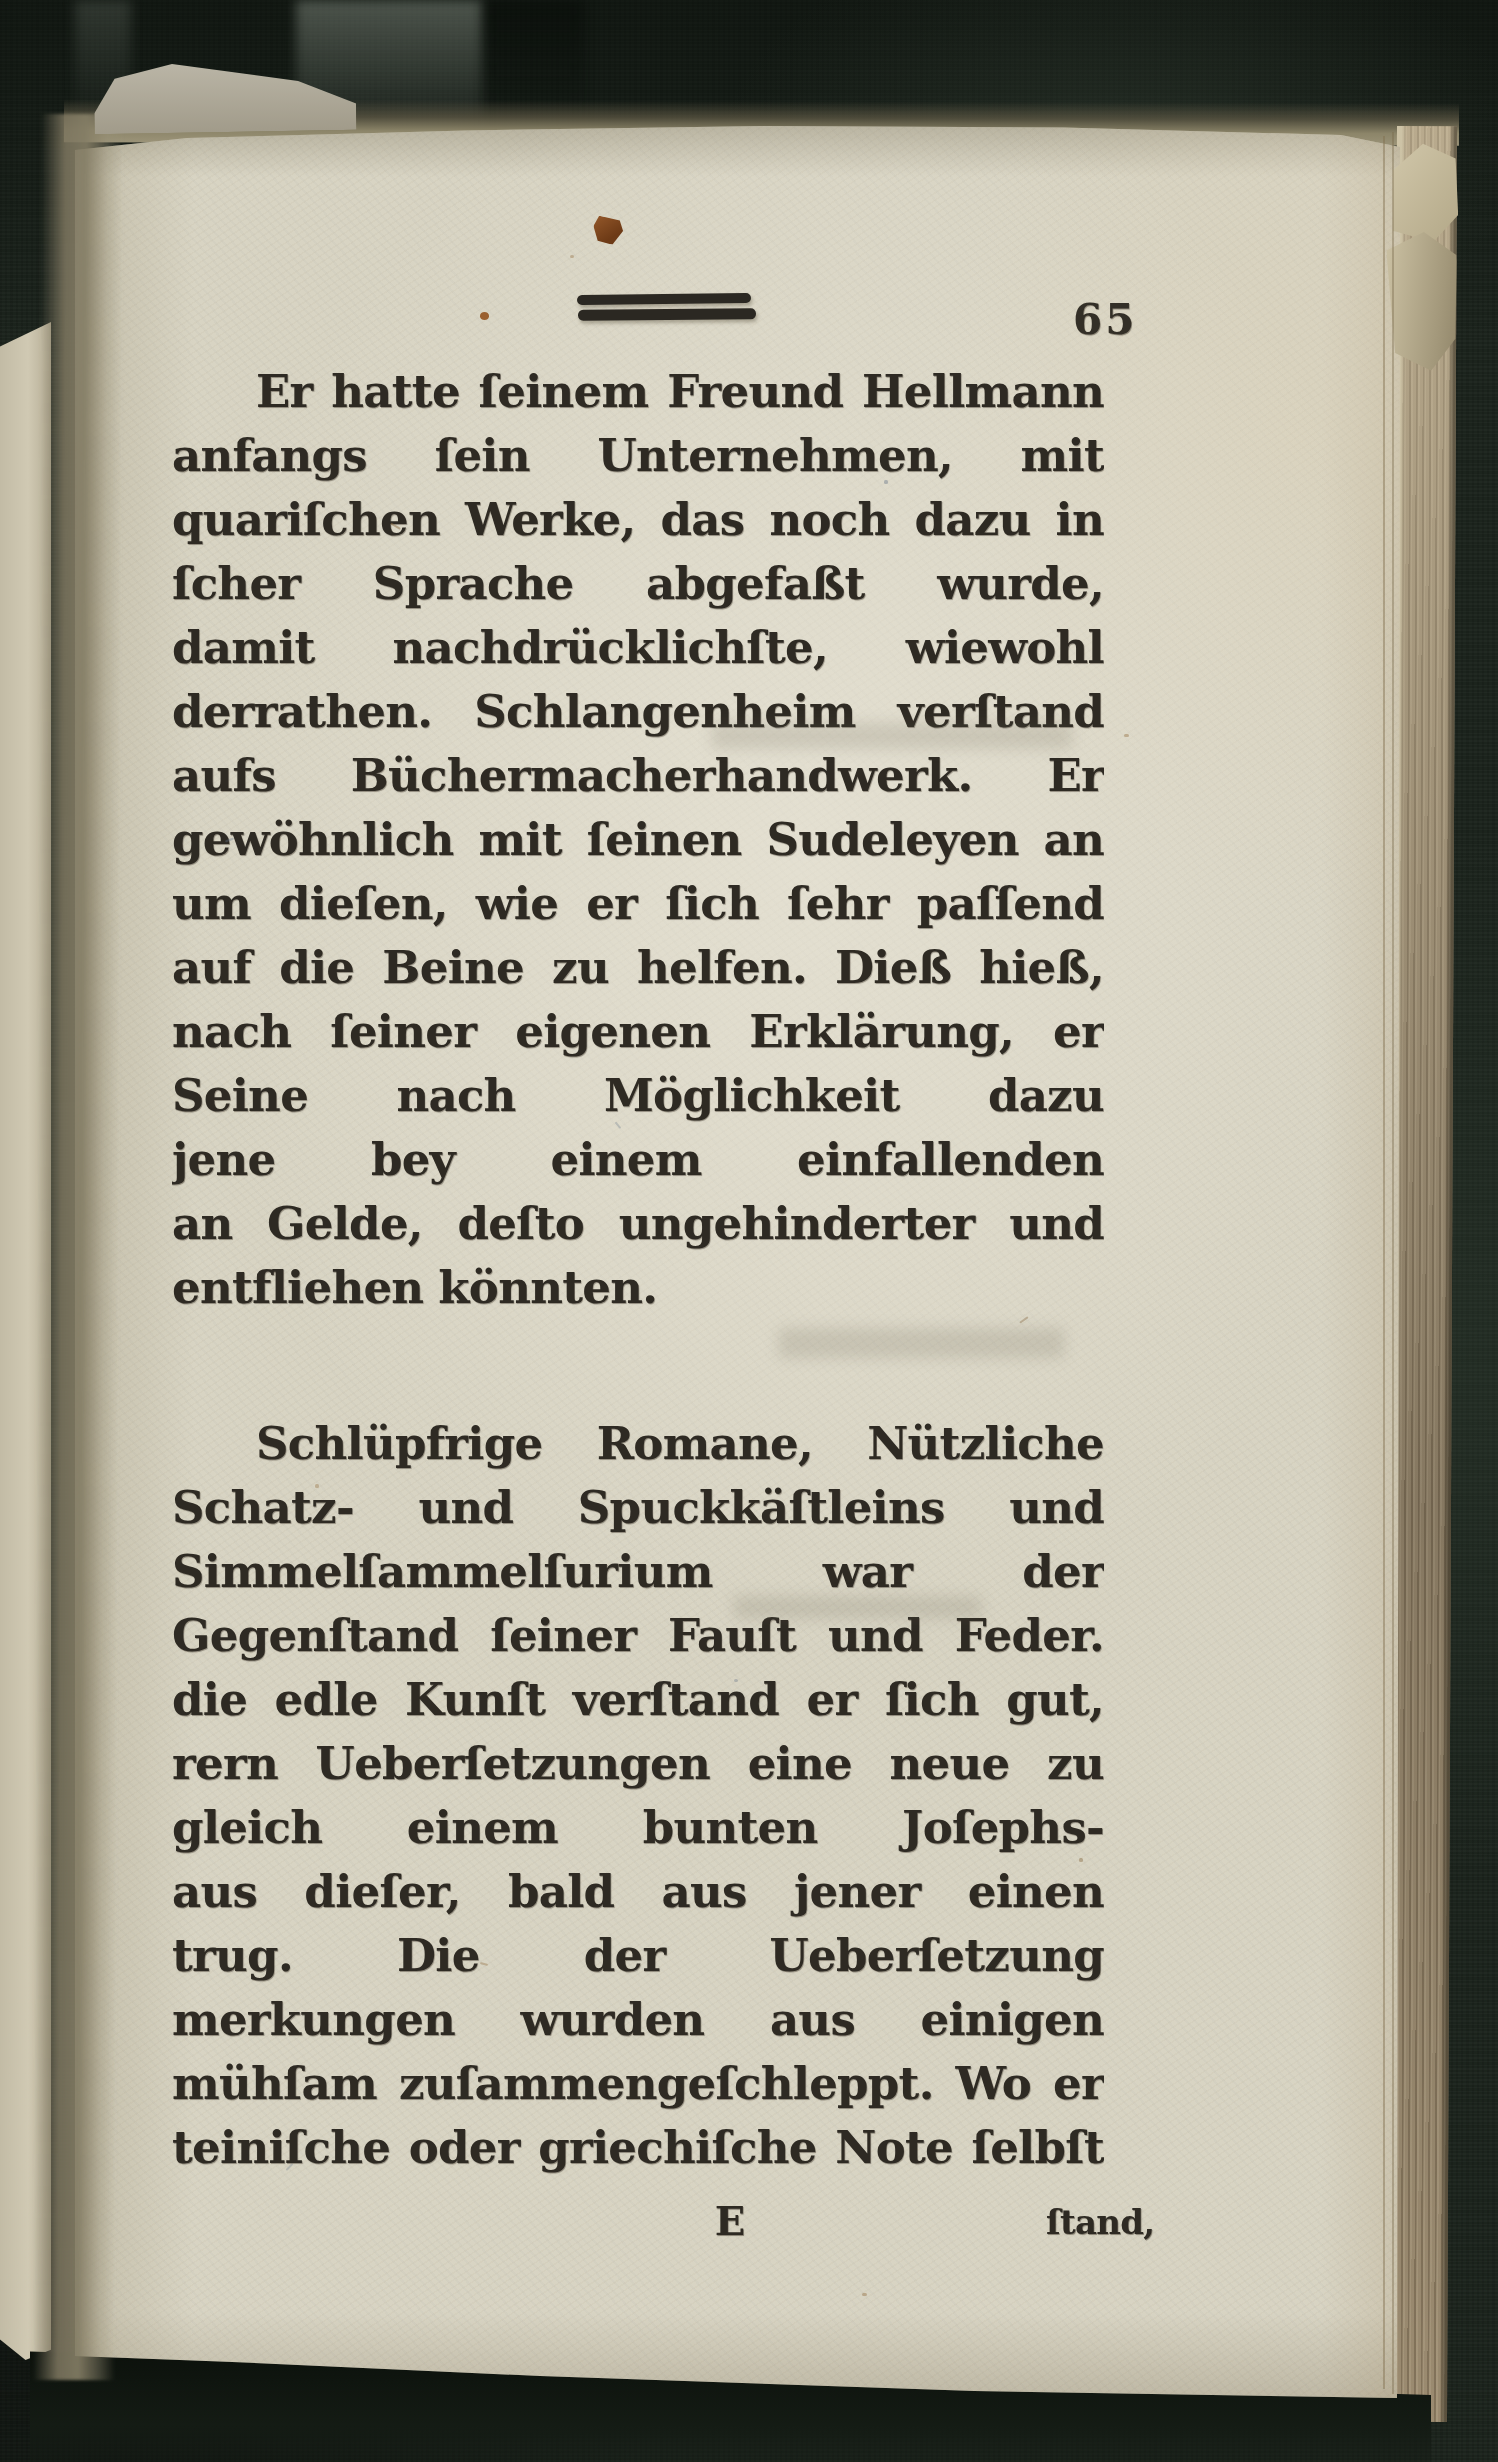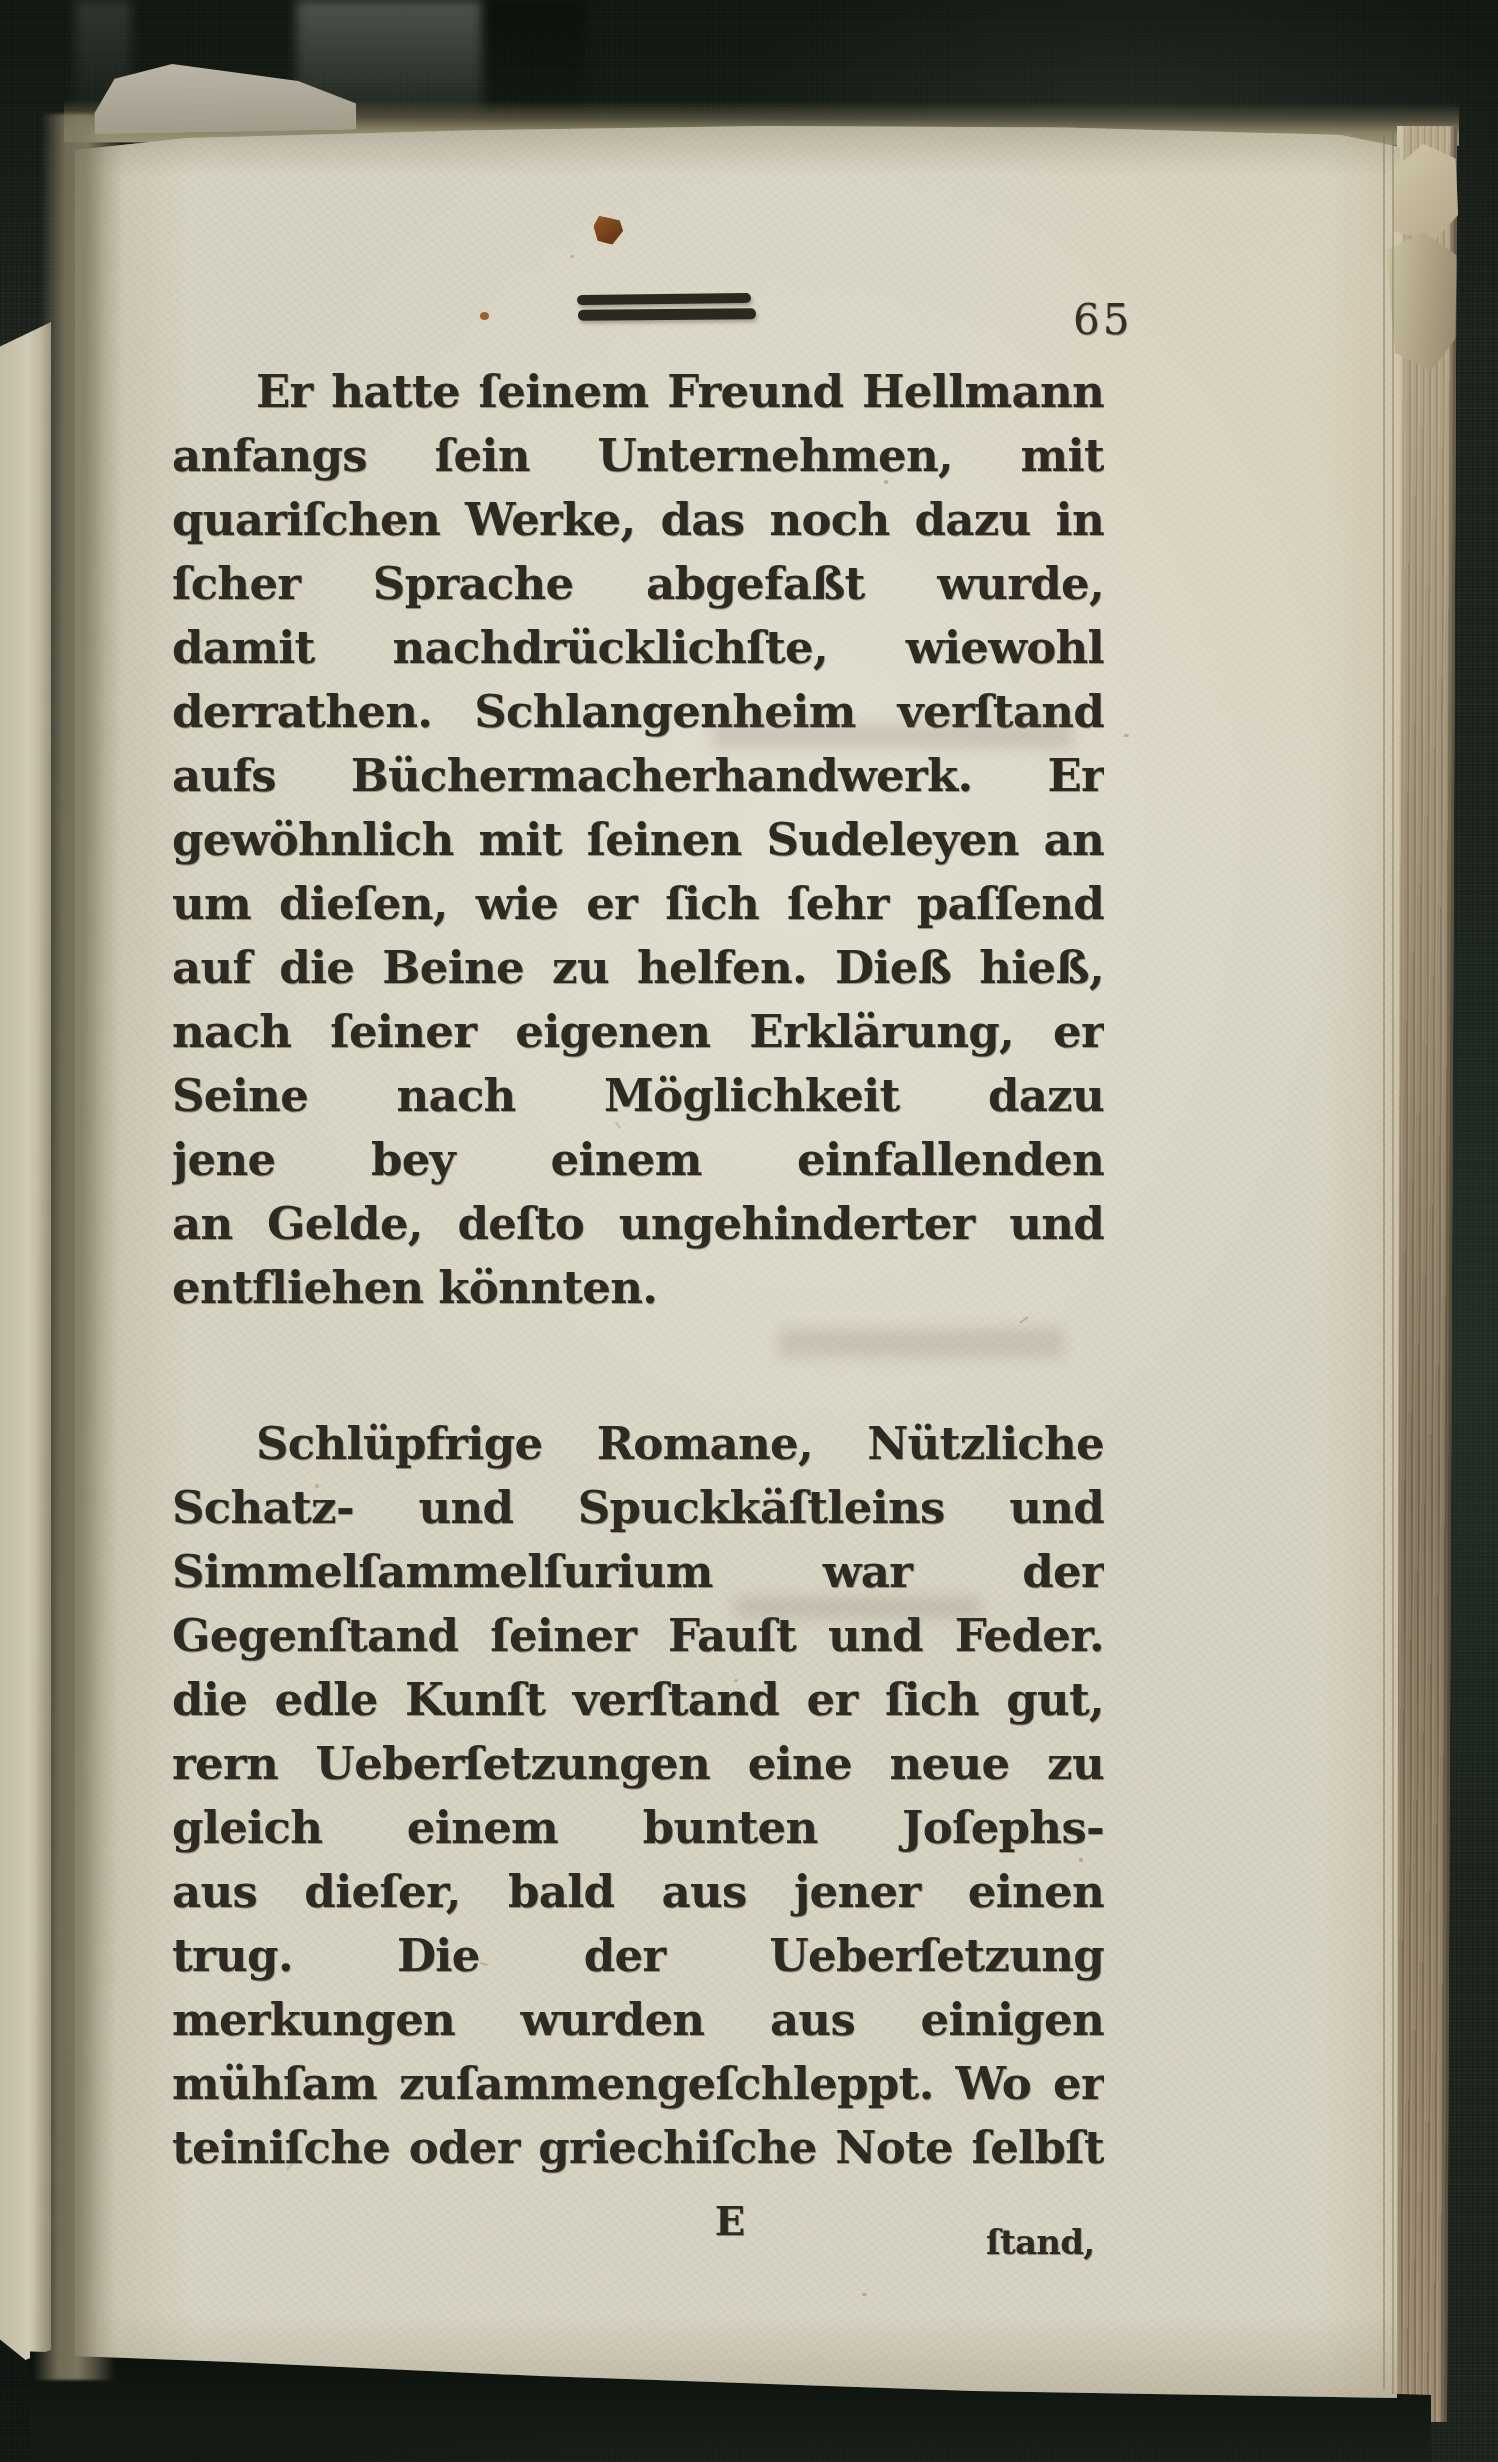--- a/index.html
+++ b/index.html
@@ -90,37 +90,37 @@
     background:rgba(128,110,78,.45);}
   .crease2{position:absolute;left:1392px;top:132px;width:1.5px;height:2262px;z-index:6;
     background:rgba(120,104,74,.4);}
 
   
   .content{position:absolute;inset:0;z-index:7;color:#2e2a23;}
   .rule{position:absolute;background:#2b2822;border-radius:5.2px;
     box-shadow:1.5px 3px 3.7px rgba(92,86,66,.4);}
   .rule1{left:577px;top:294px;width:174px;height:9.7px;transform:rotate(-.7deg);}
   .rule2{left:578px;top:309px;width:178px;height:10.5px;transform:rotate(-.5deg);}
-  .pagenum{position:absolute;left:1073px;top:295px;font-size:42px;font-weight:400;
+  .pagenum{position:absolute;left:1073px;top:295px;font-size:42px;font-weight:700;
     letter-spacing:3px;color:#332f27;text-shadow:0.7px 0.7px 0.7px rgba(60,52,40,.5);}
 
   .para{position:absolute;width:932px;box-sizing:border-box;}
   .para1{left:172px;top:360px;}
   .para2{left:172px;top:1412px;}
   .line{height:64px;line-height:64px;font-size:45px;font-weight:700;
     letter-spacing:-0.7px;white-space:normal;overflow:hidden;
     text-align:justify;text-align-last:justify;
     text-shadow:0.7px 0.7px 0.7px rgba(60,52,40,.45);}
   .line.noj{text-align:right;text-align-last:left;}
   .line.ind{padding-left:84px;}
 
   .sig{position:absolute;left:689px;top:2197px;width:82px;text-align:center;
     font-size:40px;font-weight:700;text-shadow:0.7px 0.7px 0.7px rgba(60,52,40,.5);}
-  .catch{position:absolute;left:986px;top:2202px;font-size:34px;font-weight:700;
-    letter-spacing:-0.7px;text-shadow:0.7px 0.7px 0.7px rgba(60,52,40,.5);margin-top:20px;}
+  .catch{position:absolute;left:1046px;top:2202px;font-size:34px;font-weight:700;
+    letter-spacing:-0.7px;text-shadow:0.7px 0.7px 0.7px rgba(60,52,40,.5);}
 
   
   .blot{position:absolute;left:593px;top:217px;width:30px;height:27px;z-index:7;
     background:linear-gradient(140deg,#94582a,#6d3a16 70%);
     clip-path:polygon(15% 0,85% 8%,100% 45%,70% 100%,20% 92%,0 40%);
     transform:rotate(7deg);}
   .blot2{position:absolute;left:480px;top:312px;width:9px;height:7.5px;z-index:7;
     background:#9a6030;border-radius:50%;}
   .fiber{position:absolute;z-index:7;border-radius:1.5px;}
   .smudge{position:absolute;z-index:7;filter:blur(6.7px);background:rgba(105,100,84,.18);}

